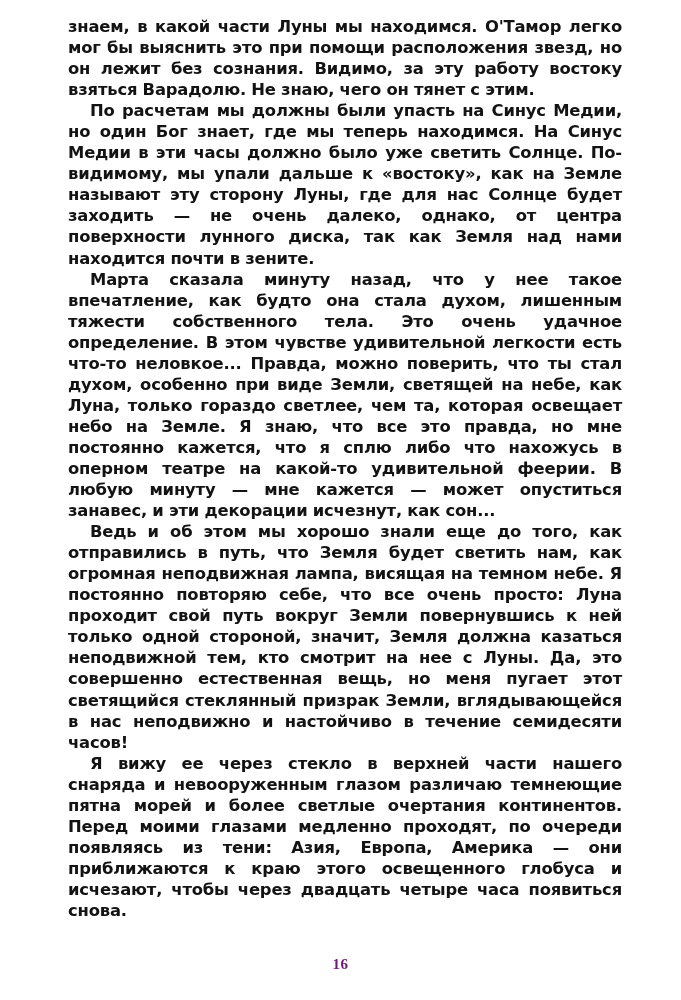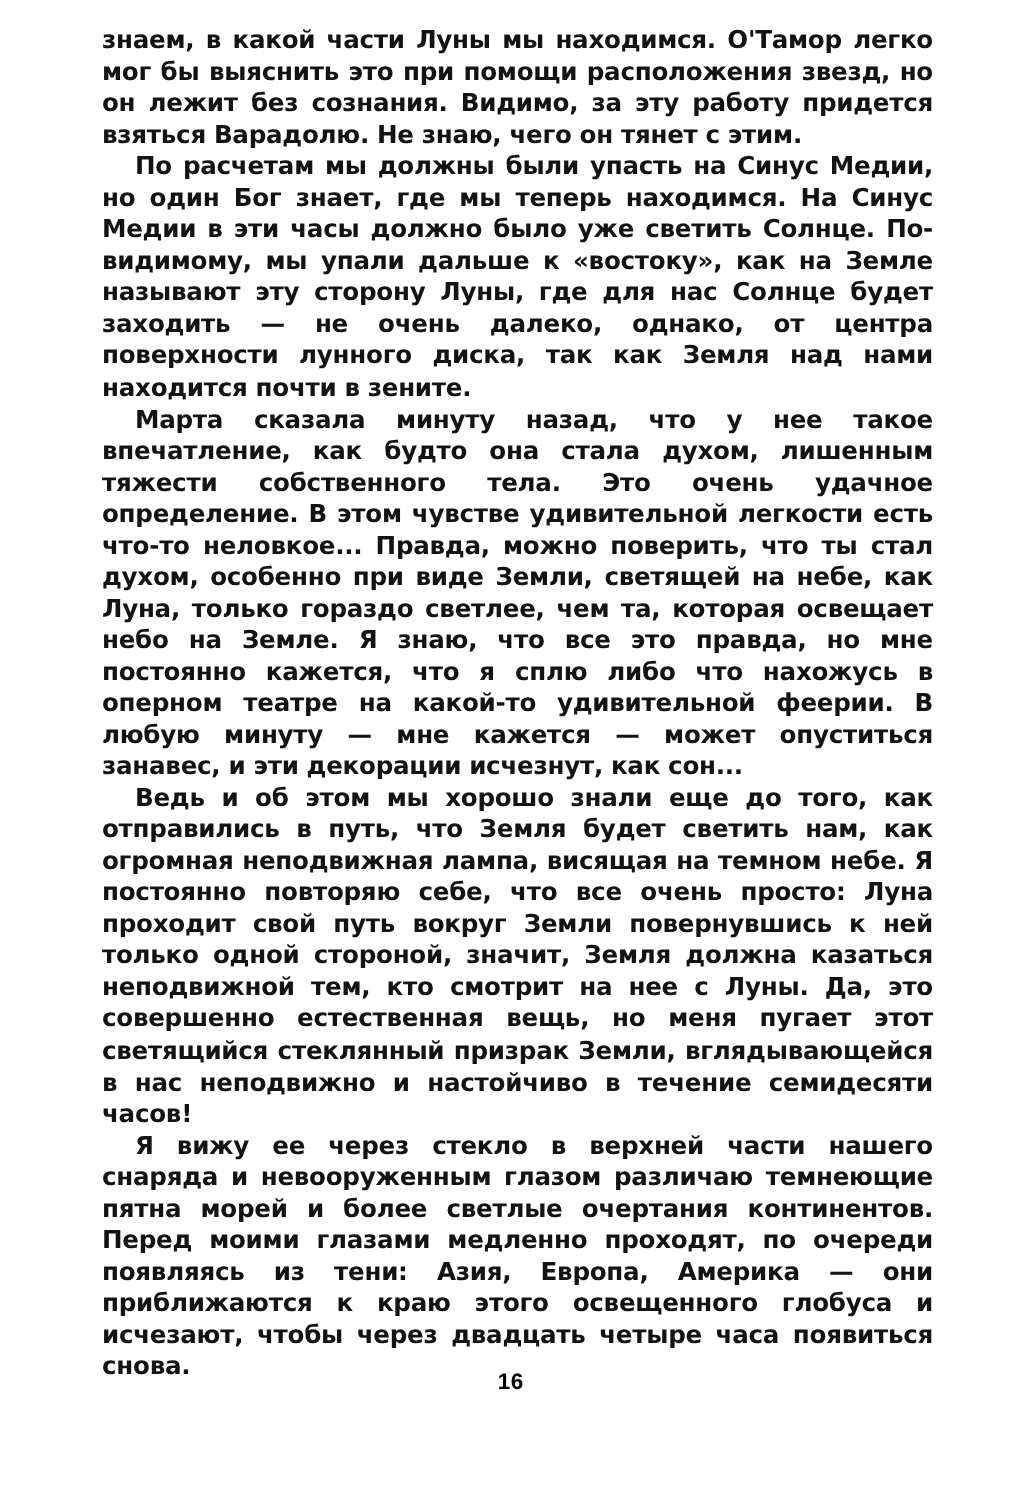--- a/index.html
+++ b/index.html
@@ -40,38 +40,38 @@
   }
   .para.no-indent {
     text-indent: 0;
   }
   .para:last-child {
     text-align-last: left;
   }
   .folio {
     position: absolute;
     left: 0;
-    top: 913px;
+    top: 956px;
     width: 681px;
     text-align: center;
-    font-family: Liberation Sans, sans-serif;
+    font-family: Liberation Serif, serif;
     font-size: 15px;
     font-weight: 700;
-    color: #000000;
+    color: #701a75;
     letter-spacing: 0.4px;
   }
 </style>
 </head>
 <body>
 
 <div class="page">
 
   <div class="text-block">
 
-    <p class="para no-indent">знаем, в какой части Луны мы находимся. О'Тамор легко мог бы выяснить это при помощи расположения звезд, но он лежит без сознания. Видимо, за эту работу придется взяться Варадолю. Не знаю, чего он тянет с этим.</p>
+    <p class="para no-indent">знаем, в какой части Луны мы находимся. О'Тамор легко мог бы выяснить это при помощи расположения звезд, но он лежит без сознания. Видимо, за эту работу востоку взяться Варадолю. Не знаю, чего он тянет с этим.</p>
 
     <p class="para">По расчетам мы должны были упасть на Синус Медии, но один Бог знает, где мы теперь находимся. На Синус Медии в эти часы должно было уже светить Солнце. По-видимому, мы упали дальше к «востоку», как на Земле называют эту сторону Луны, где для нас Солнце будет заходить — не очень далеко, однако, от центра поверхности лунного диска, так как Земля над нами находится почти в зените.</p>
 
 
     <p class="para">Марта сказала минуту назад, что у нее такое впечатление, как будто она стала духом, лишенным тяжести собственного тела. Это очень удачное определение. В этом чувстве удивительной легкости есть что-то неловкое... Правда, можно поверить, что ты стал духом, особенно при виде Земли, светящей на небе, как Луна, только гораздо светлее, чем та, которая освещает небо на Земле. Я знаю, что все это правда, но мне постоянно кажется, что я сплю либо что нахожусь в оперном театре на какой-то удивительной феерии. В любую минуту — мне кажется — может опуститься занавес, и эти декорации исчезнут, как сон...</p>
 
     <p class="para">Ведь и об этом мы хорошо знали еще до того, как отправились в путь, что Земля будет светить нам, как огромная неподвижная лампа, висящая на темном небе. Я постоянно повторяю себе, что все очень просто: Луна проходит свой путь вокруг Земли повернувшись к ней только одной стороной, значит, Земля должна казаться неподвижной тем, кто смотрит на нее с Луны. Да, это совершенно естественная вещь, но меня пугает этот светящийся стеклянный призрак Земли, вглядывающейся в нас неподвижно и настойчиво в течение семидесяти часов!</p>
 
     <p class="para">Я вижу ее через стекло в верхней части нашего снаряда и невооруженным глазом различаю темнеющие пятна морей и более светлые очертания континентов. Перед моими глазами медленно проходят, по очереди появляясь из тени: Азия, Европа, Америка — они приближаются к краю этого освещенного глобуса и исчезают, чтобы через двадцать четыре часа появиться снова.</p>
 

